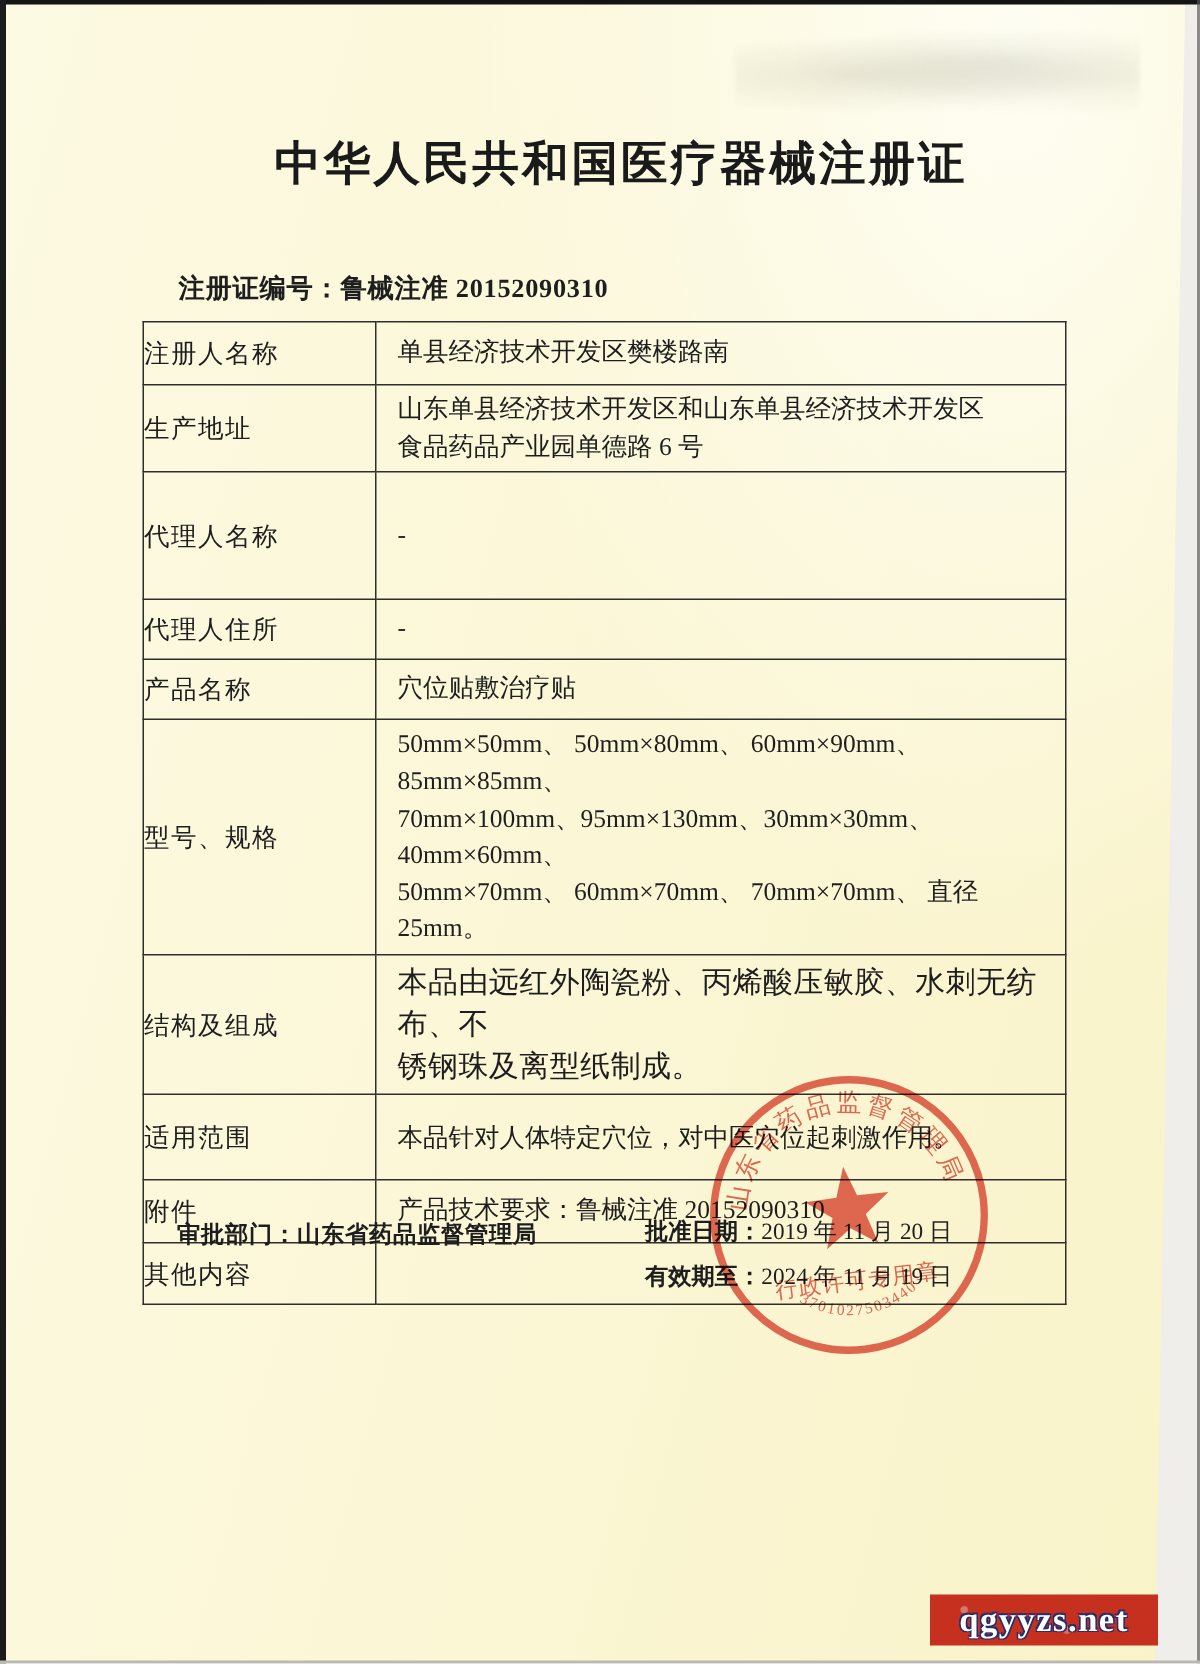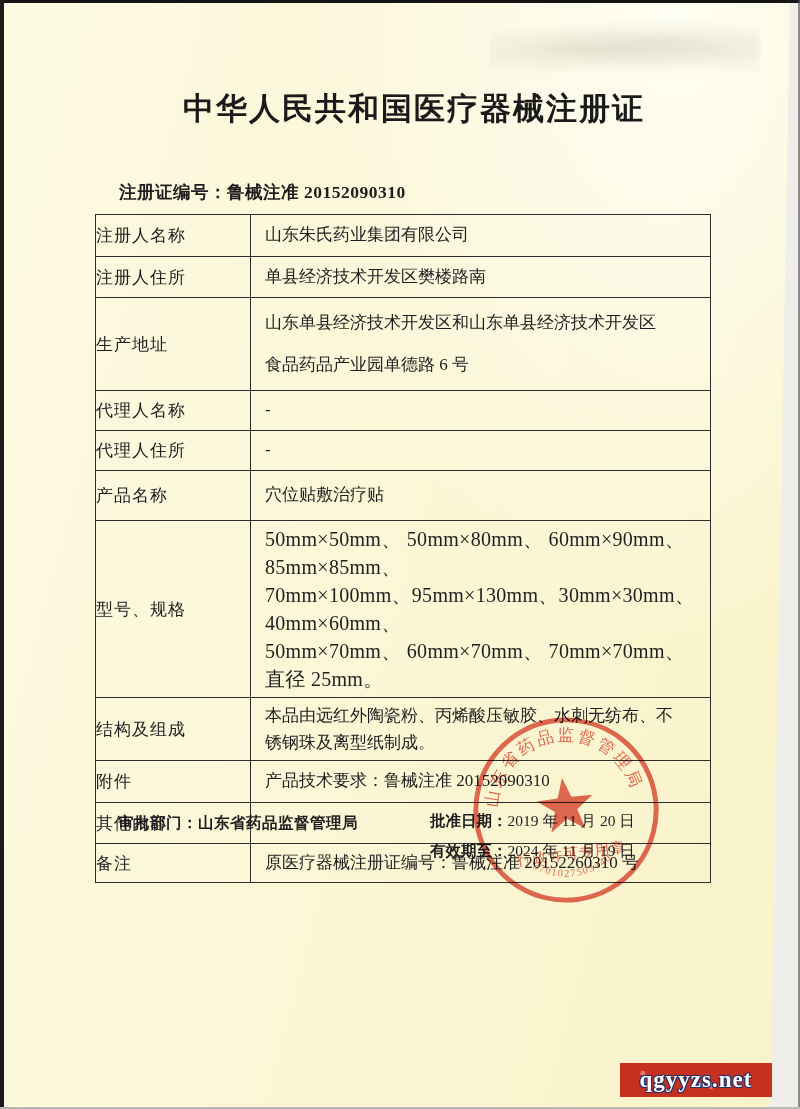--- a/index.html
+++ b/index.html
@@ -118,24 +118,20 @@
   <h1 class="title">中华人民共和国医疗器械注册证</h1>
 
   <div class="certline">
     <span>注册证编号：</span><span class="num">鲁械注准 20152090310</span>
   </div>
 
   <table class="cert">
     <tbody>
       <tr>
           <td class="lbl">注册人名称</td>
-          <td class="val">山东朱氏药业集团有限公司</td>
-        </tr>
-      <tr>
-          <td class="lbl">注册人住所</td>
           <td class="val">单县经济技术开发区樊楼路南</td>
         </tr>
       <tr>
           <td class="lbl">生产地址</td>
           <td class="val">山东单县经济技术开发区和山东单县经济技术开发区
 食品药品产业园单德路 6 号</td>
         </tr>
       <tr>
           <td class="lbl">代理人名称</td>
           <td class="val">-</td>
@@ -153,30 +149,30 @@
           <td class="val">50mm×50mm、 50mm×80mm、 60mm×90mm、 85mm×85mm、
 70mm×100mm、95mm×130mm、30mm×30mm、40mm×60mm、
 50mm×70mm、 60mm×70mm、 70mm×70mm、 直径 25mm。</td>
         </tr>
       <tr>
           <td class="lbl">结构及组成</td>
           <td class="val">本品由远红外陶瓷粉、丙烯酸压敏胶、水刺无纺布、不
 锈钢珠及离型纸制成。</td>
         </tr>
       <tr>
+          <td class="lbl">适用范围</td>
+          <td class="val">本品针对人体特定穴位，对中医穴位起刺激作用。</td>
+        </tr>
+      <tr>
           <td class="lbl">附件</td>
           <td class="val">产品技术要求：鲁械注准 20152090310</td>
         </tr>
       <tr>
           <td class="lbl">其他内容</td>
           <td class="val"></td>
-        </tr>
-      <tr>
-          <td class="lbl">备注</td>
-          <td class="val">原医疗器械注册证编号：鲁械注准 20152260310 号</td>
         </tr>
     </tbody>
   </table>
 
   <div class="footer-left">
     <span>审批部门：</span><span>山东省药品监督管理局</span>
   </div>
 
   <div class="footer-right">
     <div class="line">

